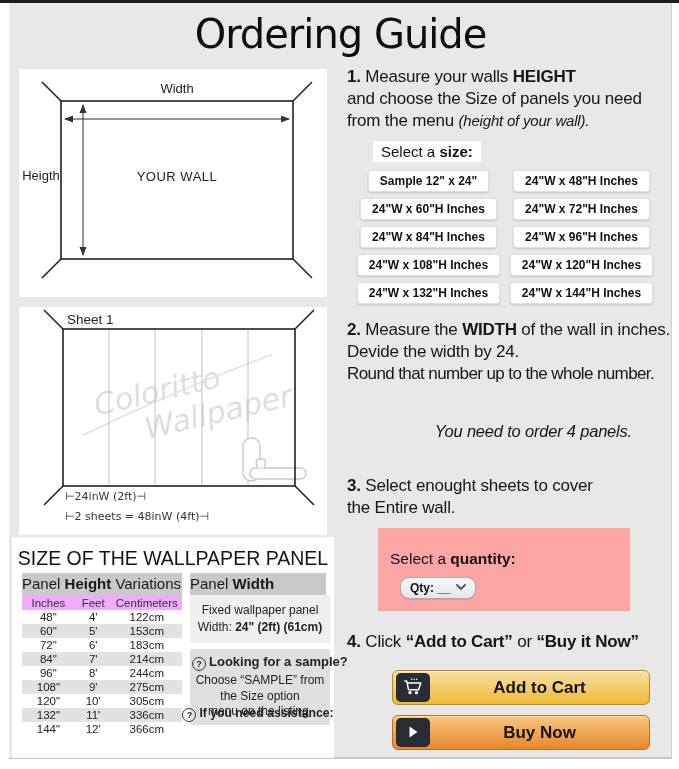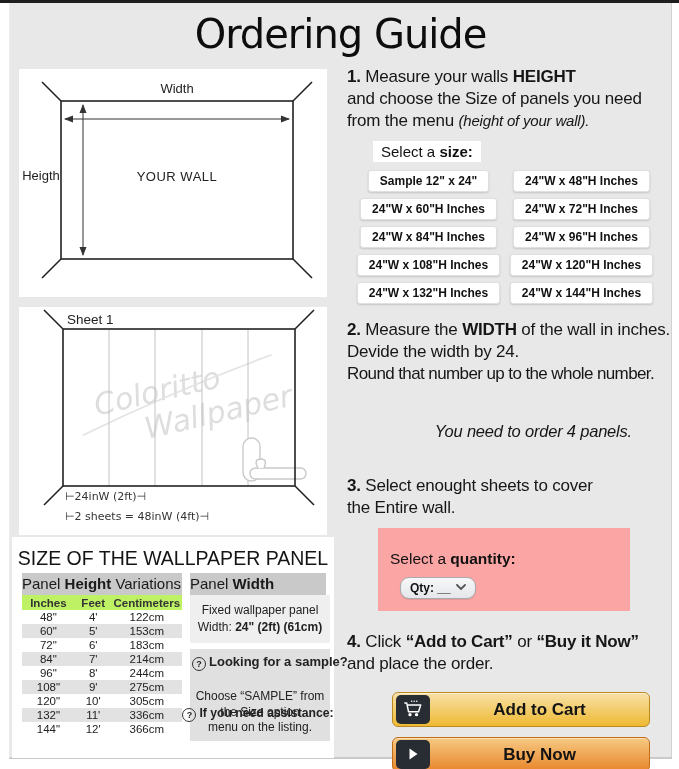--- a/index.html
+++ b/index.html
@@ -18,26 +18,26 @@
   .yourwall-lbl{top:100px;left:42px;width:232px;text-align:center;letter-spacing:.5px;}
   .sheet1-lbl{top:5px;left:48px;font-size:13.5px;}
   .measure{position:absolute;left:46px;font-size:11px;color:#333;font-family:"DejaVu Sans",sans-serif;}
   .m1{top:183px;} .m2{top:203px;}
   
   .tp-title{position:absolute;top:10px;left:0;width:100%;text-align:center;font-size:19.5px;color:#141414;white-space:nowrap;}
   .hdr-bar{position:absolute;height:28px;background:#c9c9c9;color:#1a1a1a;font-size:15px;line-height:21px;text-align:left;white-space:nowrap;}
   .hdr-left{top:36px;left:10px;width:160px;}
   .hdr-right{top:36px;left:178px;width:136px;}
   table.ht{position:absolute;top:58px;left:10px;width:160px;border-collapse:collapse;font-size:11.5px;color:#222;}
-  table.ht th{background:#bef264;font-weight:bold;color:#333;height:15px;padding:0;}
+  table.ht th{background:#f0abfc;font-weight:normal;color:#333;height:15px;padding:0;}
   table.ht td{height:14px;text-align:center;padding:0;}
   table.ht tr.alt td{background:#e2e2e2;}
   .width-info{position:absolute;top:58px;left:178px;width:136px;background:#efefef;padding:7px 2px;font-size:12px;color:#222;text-align:center;line-height:1.4;}
   .sample-box{position:absolute;top:112px;left:178px;width:136px;background:#e0e0e0;padding:5px 2px;font-size:12px;color:#222;text-align:center;line-height:1.3;}
-  .sample-title{font-size:13px;font-weight:bold;margin-bottom:18px;white-space:nowrap;}
+  .sample-title{font-size:13px;font-weight:bold;margin-bottom:2px;white-space:nowrap;}
   .assist{position:absolute;top:168px;left:170px;width:152px;text-align:center;font-size:12.2px;color:#222;line-height:1.35;}
   .assist-title{font-weight:bold;}
   .qmark{display:inline-block;width:12px;height:12px;line-height:12px;border:1.2px solid #333;border-radius:50%;font-size:9px;font-weight:bold;text-align:center;vertical-align:-1px;margin-right:3px;}
   
   .right-col{position:absolute;left:337px;top:63px;width:330px;}
   .step{font-size:17px;letter-spacing:-0.2px;line-height:1.29;color:#161616;white-space:nowrap;}
   .step .num{font-weight:bold;}
   .step .b{font-weight:bold;}
   .step .it{font-style:italic;font-size:15px;}
   .tight{letter-spacing:-0.6px;}
@@ -237,21 +237,20 @@
         <div class="qty-pill">
           <span>Qty: __</span>
           <svg width="10" height="7" viewBox="0 0 10 7">
               <path d="M1 1l4 4 4-4" stroke="#555" stroke-width="1.8" fill="none" stroke-linecap="round"></path>
             </svg>
         </div>
       </div>
 
       <div class="step" style="margin-top:20px">
         <span class="num">4.</span><span> Click </span><span class="b">“Add to Cart”</span><span> or </span><span class="b">“Buy it Now”</span><br>
-        <span>and place the order.</span>
       </div>
 
       <div class="shop-btn btn-cart">
         <span class="icon-sq">
           <svg width="22" height="20" viewBox="0 0 24 22">
               <path d="M2.5 4.5h2.6l2 9.5h11l2.4-7.5H6.3" fill="none" stroke="#fff" stroke-width="1.6" stroke-linejoin="round"></path>
               <circle cx="8.7" cy="17.3" r="1.8" fill="#fff"></circle>
               <circle cx="15.9" cy="17.3" r="1.8" fill="#fff"></circle>
               <path d="M10.5 2.4h.01M13.3 2.4h.01M16.1 2.4h.01" stroke="#fff" stroke-width="1.7" stroke-linecap="round"></path>
             </svg>

